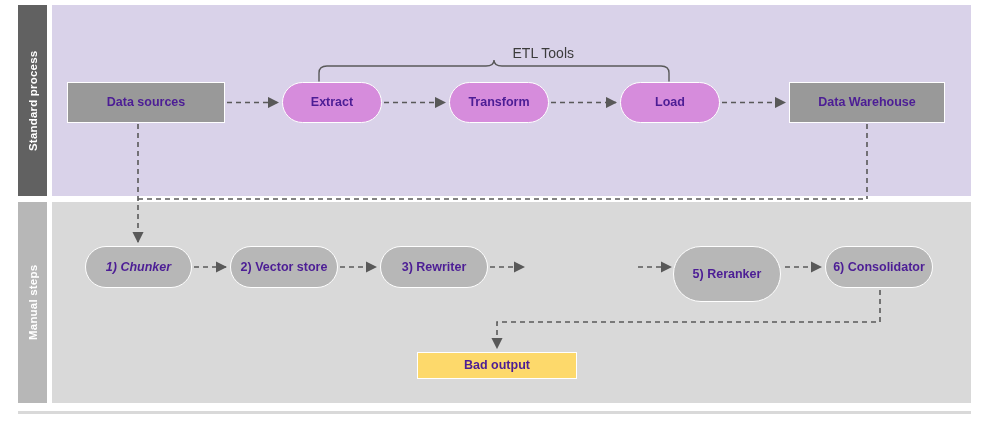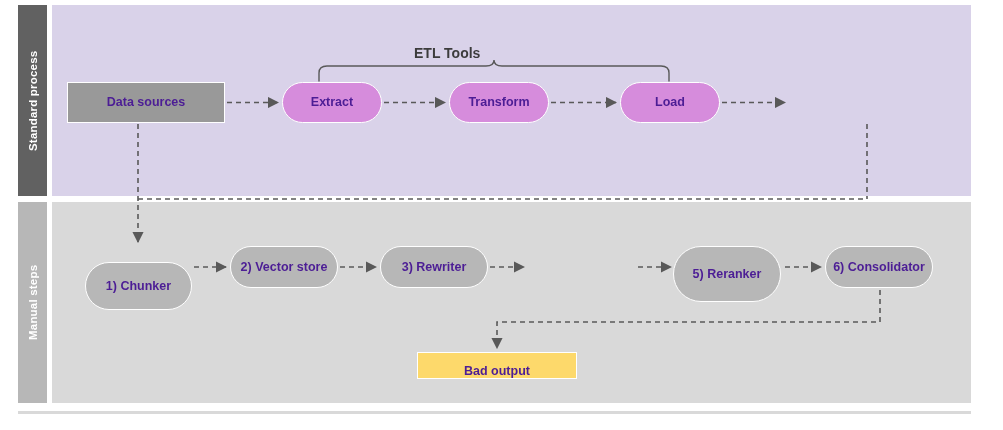--- a/index.html
+++ b/index.html
@@ -41,35 +41,35 @@
   .yellow{background:#FDD96B;}
 
   
   #node-data-sources  {left:67px; top:82px;  width:158px;height:41px;}
   #node-extract       {left:282px;top:82px;  width:100px;height:41px;}
   #node-transform     {left:449px;top:82px;  width:100px;height:41px;}
   #node-load          {left:620px;top:82px;  width:100px;height:41px;}
   #node-data-warehouse{left:789px;top:82px;  width:156px;height:41px;}
 
   
-  #node-chunker     {left:85px; top:262px;width:107px;height:48px;}
+  #node-chunker     {left:85px; top:246px;width:107px;height:42px;font-style:italic;}
   #node-vector-store{left:230px;top:246px;width:108px;height:42px;}
   #node-rewriter    {left:380px;top:246px;width:108px;height:42px;}
   #node-retriever   {left:528px;top:246px;width:108px;height:42px;}
   #node-reranker    {left:673px;top:246px;width:108px;height:56px;}
   #node-consolidator{left:825px;top:246px;width:108px;height:42px;}
-  #node-bad-output  {left:417px;top:352px;width:160px;height:27px;align-items:flex-end;}
+  #node-bad-output  {left:417px;top:352px;width:160px;height:27px;}
 
   
   #wires{position:absolute;left:0;top:0;width:1003px;height:430px;pointer-events:none;}
 
   
   #etl-tools-label{
     position:absolute;left:414px;top:45px;width:160px;
-    text-align:left;color:#3c3c3c;font-size:14px;font-weight:bold;
+    text-align:right;color:#3c3c3c;font-size:14px;font-weight:normal;
   }
 </style>
 </head>
 <body>
 
 <div id="canvas">
 
   <div class="lane-body" id="lane-top-body"></div>
   <div class="lane-label" id="lane-top-label">Standard process</div>
 
@@ -123,20 +123,23 @@
   </div>
 
   <div class="node pill purple" id="node-transform">
     <span>Transform</span>
   </div>
 
   <div class="node pill purple" id="node-load">
     <span>Load</span>
   </div>
 
+  <div class="node rect gray-solid" id="node-data-warehouse">
+    <span>Data Warehouse</span>
+  </div>
 
   <div class="node pill gray-pill" id="node-chunker">
     <span>1) Chunker</span>
   </div>
 
   <div class="node pill gray-pill" id="node-vector-store">
     <span>2) Vector store</span>
   </div>
 
   <div class="node pill gray-pill" id="node-rewriter">

